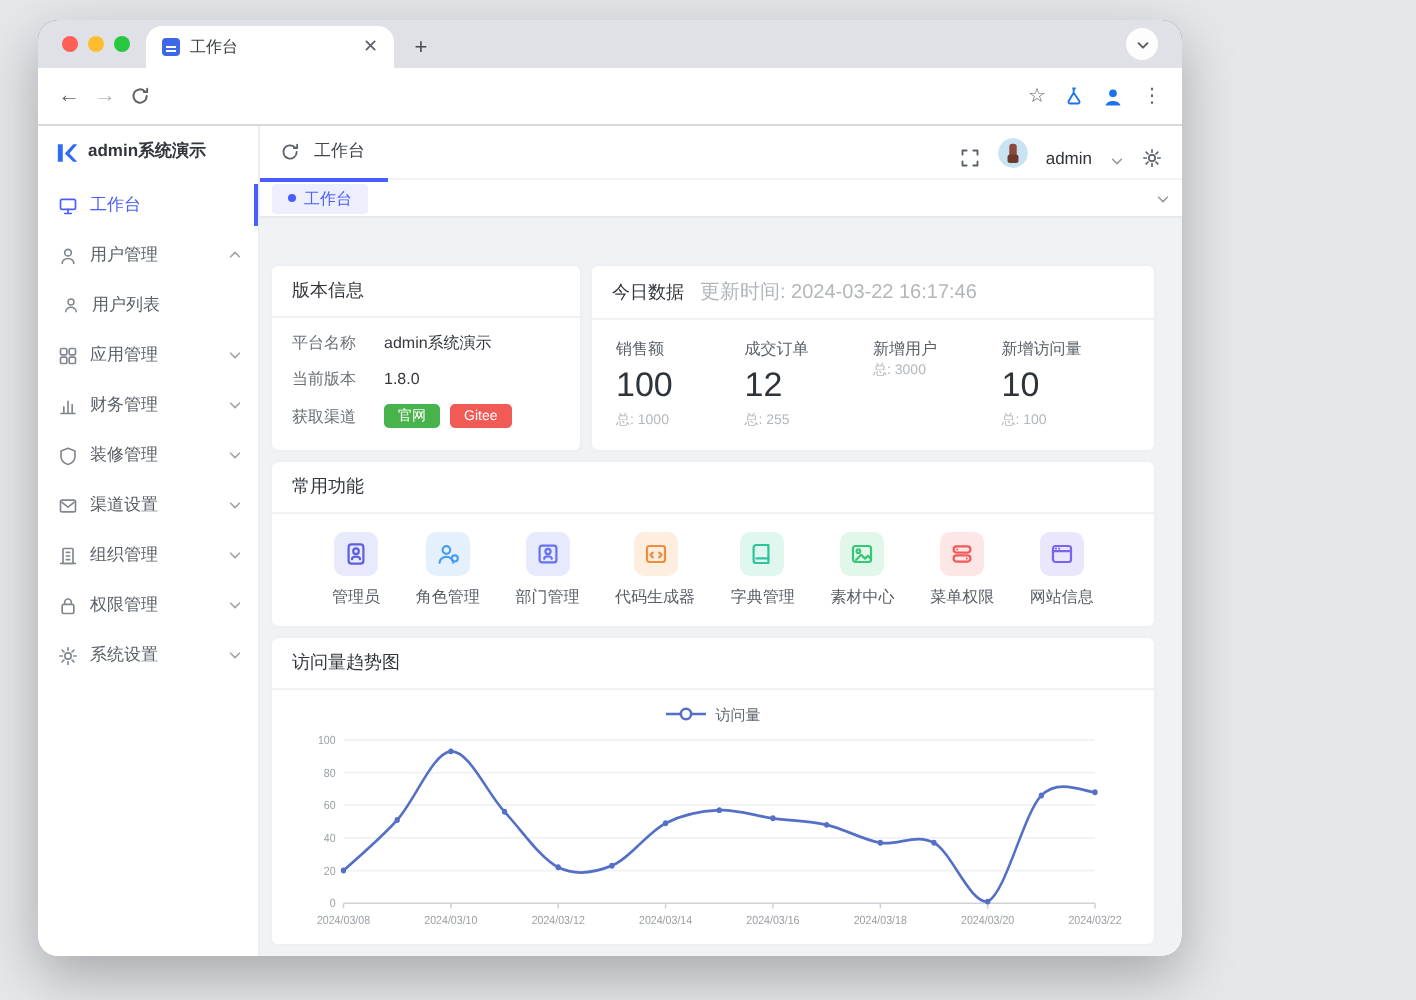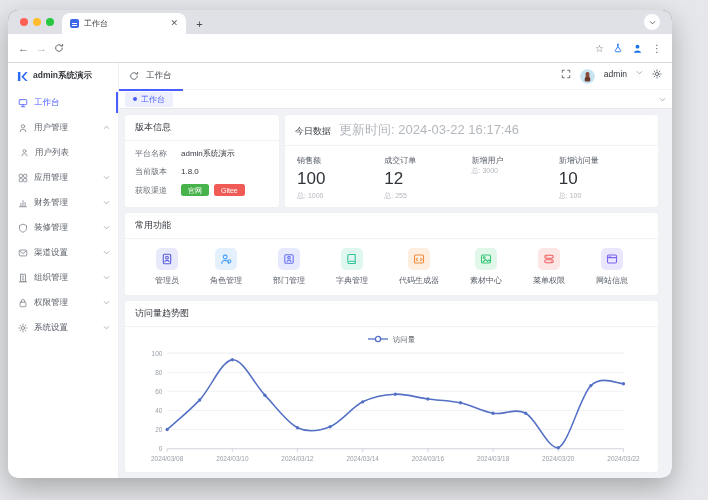--- a/index.html
+++ b/index.html
@@ -1,17 +1,17 @@
 <!DOCTYPE html>
 <html><head>
 <meta charset="utf-8">
 <style>
   html,body{margin:0;padding:0}
   body{width:708px;height:500px;background:#e5e7ea;font-family:"Liberation Sans","DejaVu Sans",sans-serif;position:relative;overflow:hidden;-webkit-font-smoothing:antialiased}
-  .window{position:absolute;left:8px;top:10px;width:664px;height:468px;border-radius:10px;background:#737373;box-shadow:0 10px 28px rgba(0,0,0,.28);overflow:hidden;display:flex;flex-direction:column}
+  .window{position:absolute;left:19px;top:10px;width:572px;height:468px;border-radius:10px;background:#737373;box-shadow:0 10px 28px rgba(0,0,0,.28);overflow:hidden;display:flex;flex-direction:column}
   
   .tabstrip{height:24px;background:#dfe1e6;display:flex;align-items:flex-end;padding:0 8px;position:relative;flex:none}
   .traffic{display:flex;gap:5px;align-items:center;height:100%;padding:0 8px 0 4px}
   .tl{width:8px;height:8px;border-radius:50%}
   .tab{height:21px;background:#fff;border-radius:8px 8px 0 0;display:flex;align-items:center;gap:5px;padding:0 8px;width:108px;font-size:8px;color:#3c4043}
   .favicon{width:9px;height:9px;border-radius:2px;background:#3e68e8;flex:none;display:grid;place-items:center}
   .favicon i{display:block;width:5px;height:1px;background:#fff;box-shadow:0 2px 0 #fff}
   .tabtitle{white-space:nowrap;overflow:hidden;flex:1}
   .tabclose{color:#5f6368;font-size:9px;line-height:1;cursor:default}
   .newtab{width:15px;height:15px;margin:0 0 3px 6px;display:grid;place-items:center;color:#454b50;font-size:11px;border-radius:50%}
@@ -33,41 +33,41 @@
   .nav-item .nico{color:#82878f;flex:none}
   .nav-item.active{color:#4a5dff}
   .nav-item.active .nico{color:#4a5dff}
   .nav-item.active::after{content:"";position:absolute;right:0;top:2px;bottom:2px;width:2px;background:#4a5dff}
   .nav-item.child{padding-left:12px}
   .chev{margin-left:auto;color:#a2a7ae;flex:none}
   .chev.up{transform:rotate(180deg)}
   .main{flex:1;display:flex;flex-direction:column;min-width:0}
   .mainheader{height:26px;background:#fff;display:flex;align-items:center;gap:7px;padding:0 10px;flex:none}
   .crumb{font-size:8.5px;color:#40454c}
-  .mh-right{margin-left:auto;display:flex;align-items:flex-start;gap:9px;color:#5a6068}
+  .mh-right{margin-left:auto;display:flex;align-items:flex-end;gap:9px;color:#5a6068}
   .avatar{width:15px;height:15px;border-radius:50%;overflow:hidden;flex:none}
   .uname{font-size:8.5px;color:#32363c}
   .tabbar{height:18px;background:#fff;border-top:1px solid #f2f3f5;border-bottom:1px solid #e7e9ec;display:flex;align-items:center;padding:0 6px;position:relative;flex:none}
   .tabbar::before{content:"";position:absolute;left:0;top:-1px;width:64px;height:2px;background:#4a5dff}
   .pagetab{background:#edeffd;color:#4a5dff;font-size:8px;padding:2px 8px;border-radius:2px;display:flex;align-items:center;gap:4px}
   .pagetab::before{content:"";width:4px;height:4px;border-radius:50%;background:#4a5dff}
   .tb-caret{margin-left:auto;color:#9aa0a8}
-  .content{flex:1;min-height:0;padding:6px 14px 6px 6px;display:flex;flex-direction:column;gap:6px}
+  .content{flex:1;min-height:0;padding:24px 14px 6px 6px;display:flex;flex-direction:column;gap:6px}
   .card{background:#fff;border-radius:3px;box-shadow:0 0 2px rgba(0,0,0,.04)}
   .card-h{padding:6px 10px;border-bottom:1px solid #f0f1f3;font-size:9px;color:#33373d;display:flex;align-items:baseline;gap:8px;flex:none}
   .row1{display:flex;gap:6px;height:92px;flex:none}
   .version-card{width:154px;flex:none}
   .vrow{display:flex;align-items:center;font-size:8px;padding:0 10px;margin-top:7px}
   .vlabel{color:#6a7077;width:46px;flex:none}
   .vvalue{color:#33373d}
   .btn{font-size:7px;color:#fff;border-radius:2.5px;padding:2.5px 7px;margin-right:5px;line-height:1}
   .btn.green{background:#49b34b}
   .btn.red{background:#f05b56}
   .today-card{flex:1;min-width:0}
-  .update{font-size:13px;color:#b3b7bc}
+  .update{font-size:10px;color:#b3b7bc}
   .stats{display:flex;padding:9px 12px 0}
   .stat{flex:1}
   .stat-label{font-size:8px;color:#5a6068}
   .stat-value{font-size:17px;color:#2f343a;margin:3px 0 2px}
   .stat-total{font-size:7px;color:#b3b7bc}
   .funcs-card{height:82px;flex:none;display:flex;flex-direction:column}
   .funcs{display:flex;justify-content:space-between;padding:9px 30px 0;flex:1}
   .func-item{display:flex;flex-direction:column;align-items:center;gap:5px;font-size:8px;color:#585e66;cursor:default}
   .func-icon{width:22px;height:22px;border-radius:5px;display:grid;place-items:center}
   .chart-card{flex:1;min-height:0;display:flex;flex-direction:column}
@@ -389,40 +389,40 @@
                     <g fill="none" stroke="currentColor" stroke-width="1.1" stroke-linecap="round">
                       <rect x="1.8" y="1.8" width="8.4" height="8.4" rx="1.2"></rect>
                       <circle cx="6" cy="4.7" r="1.3"></circle>
                       <path d="M4.1 8.4c0-1.6 3.8-1.6 3.8 0"></path>
                     </g>
                   </svg>
                 </span>
               <span>部门管理</span>
             </div>
             <div class="func-item">
+              <span class="func-icon" style="color: rgb(240, 140, 60); background: rgb(253, 238, 224);">
+                  <svg width="12" height="12" viewBox="0 0 12 12">
+                    <g fill="none" stroke="currentColor" stroke-width="1.1" stroke-linecap="round" stroke-linejoin="round">
+                      <rect x="1.5" y="2" width="9" height="8" rx="1.2"></rect>
+                      <path d="M4.4 5.3L3.2 6.5l1.2 1.2M7.6 5.3l1.2 1.2-1.2 1.2"></path>
+                    </g>
+                  </svg>
+                </span>
+              <span>代码生成器</span>
+            </div>
+            <div class="func-item">
               <span class="func-icon" style="color: rgb(47, 194, 155); background: rgb(224, 247, 240);">
                   <svg width="12" height="12" viewBox="0 0 12 12">
                     <g fill="none" stroke="currentColor" stroke-width="1.1" stroke-linecap="round" stroke-linejoin="round">
                       <path d="M3.2 1.5h6v9h-6a1.4 1.4 0 0 1-1.4-1.4V2.9a1.4 1.4 0 0 1 1.4-1.4z"></path>
                       <path d="M3.2 8.2h6"></path>
                     </g>
                   </svg>
                 </span>
               <span>字典管理</span>
-            </div>
-            <div class="func-item">
-              <span class="func-icon" style="color: rgb(240, 140, 60); background: rgb(253, 238, 224);">
-                  <svg width="12" height="12" viewBox="0 0 12 12">
-                    <g fill="none" stroke="currentColor" stroke-width="1.1" stroke-linecap="round" stroke-linejoin="round">
-                      <rect x="1.5" y="2" width="9" height="8" rx="1.2"></rect>
-                      <path d="M4.4 5.3L3.2 6.5l1.2 1.2M7.6 5.3l1.2 1.2-1.2 1.2"></path>
-                    </g>
-                  </svg>
-                </span>
-              <span>代码生成器</span>
             </div>
             <div class="func-item">
               <span class="func-icon" style="color: rgb(54, 199, 118); background: rgb(225, 247, 234);">
                   <svg width="12" height="12" viewBox="0 0 12 12">
                     <g fill="none" stroke="currentColor" stroke-width="1.1" stroke-linecap="round" stroke-linejoin="round">
                       <rect x="1.5" y="2" width="9" height="8" rx="1.2"></rect>
                       <circle cx="4.2" cy="4.6" r="0.9"></circle>
                       <path d="M3 9l2.6-2.6 1.9 1.9 1.4-1.4 1.6 1.6"></path>
                     </g>
                   </svg>

